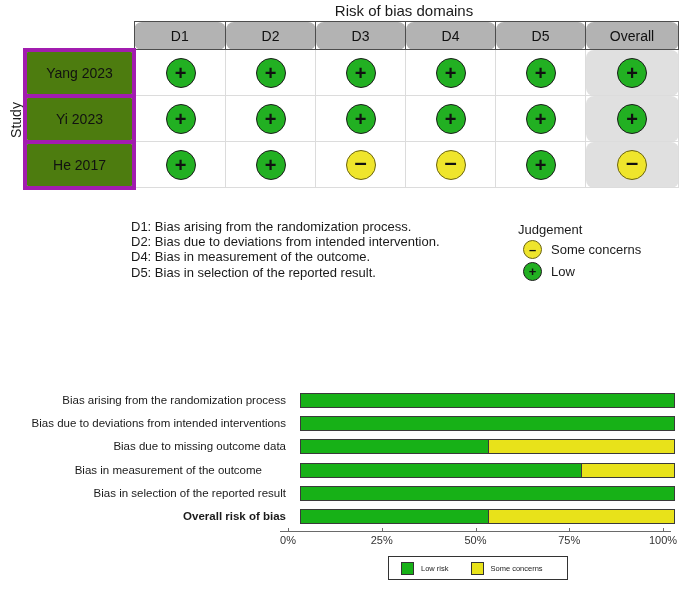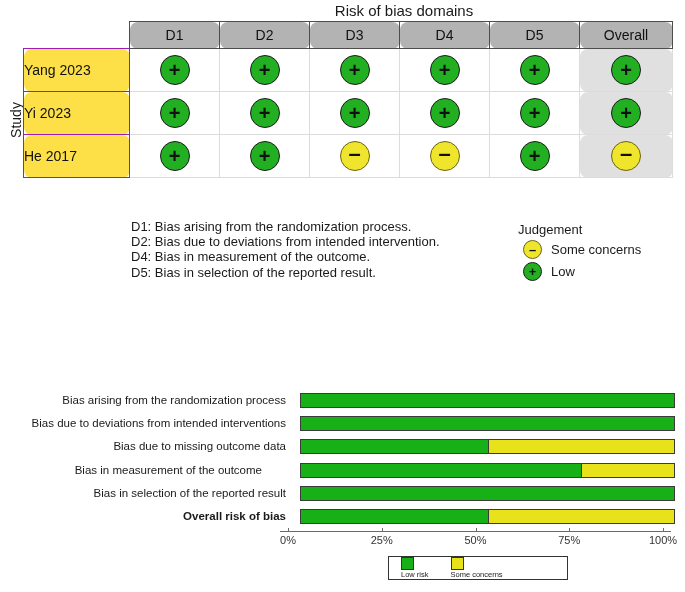--- a/index.html
+++ b/index.html
@@ -65,22 +65,23 @@
     font-size: 14px;
     font-weight: normal;
     color: #111;
   }
   .hdr-cell.overall-h {
     width: 92px;
   }
   .study-cell {
     width: 105px;
     height: 42px;
-    background: #fde047;
-    border: 1px solid #a21caf;
+    background: #4d7c0f;
+    border: 4px solid #a21caf;
+    text-align: center;
     vertical-align: middle;
     font-size: 14px;
     color: #111;
   }
   .judge-cell {
     width: 89px;
     height: 42px;
     background: #ffffff;
     border: 1px solid #dcdcdc;
     text-align: center;
@@ -252,23 +253,23 @@
     width: 180px;
     height: 24px;
     border: 1px solid #333;
     background: #ffffff;
     display: flex;
     align-items: center;
     box-sizing: border-box;
   }
   .bl-item {
     display: flex;
+    align-items: center;
     font-size: 7.5px;
     color: #222;
-    flex-direction: column;
   }
   .bl-item.first { margin-left: 12px; }
   .bl-item.second { margin-left: 22px; }
   .bl-swatch {
     width: 11px;
     height: 11px;
     margin-right: 7px;
     flex: none;
   }
   .bl-swatch.low { background: #17b117; border: 1px solid #333; }

